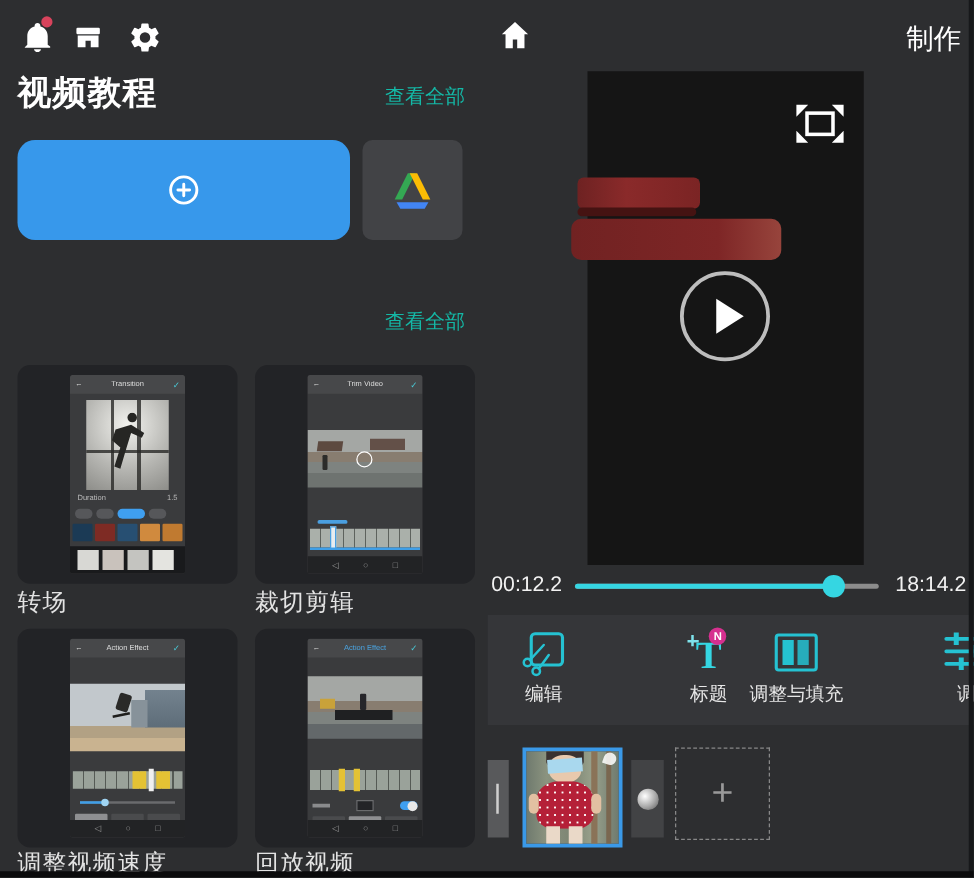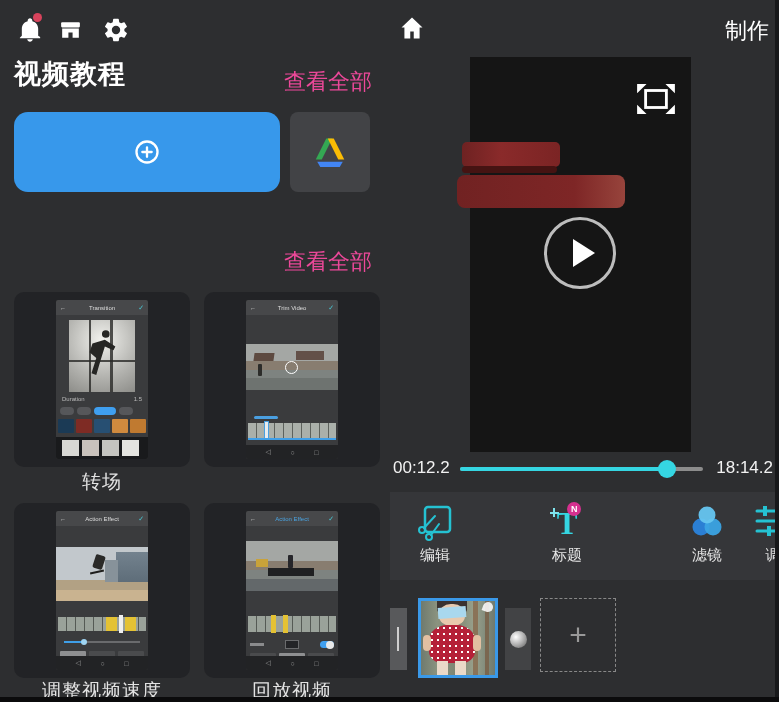--- a/index.html
+++ b/index.html
@@ -6,29 +6,29 @@
   *{box-sizing:border-box;}
   .app{position:relative;width:779px;height:702px;background:#2d2e30;overflow:hidden;
        font-family:"Liberation Sans",sans-serif;color:#eee;}
   .abs{position:absolute;}
 
   
   .left-panel{position:absolute;left:0;top:0;width:390px;height:702px;}
   .hicon{position:absolute;top:16px;width:28px;height:28px;}
   .bell-dot{position:absolute;left:33px;top:13px;width:9px;height:9px;border-radius:50%;background:#d8435c;}
   .sec-title{position:absolute;left:14px;font-size:27px;font-weight:bold;color:#fff;letter-spacing:1px;}
-  .view-all{position:absolute;right:18px;font-size:22px;color:#ec4899;cursor:pointer;}
+  .view-all{position:absolute;right:18px;font-size:16px;color:#14b8a6;cursor:pointer;}
   .new-proj{position:absolute;left:14px;top:112px;width:266px;height:80px;border-radius:14px;
             background:#3798eb;display:flex;align-items:center;justify-content:center;gap:12px;cursor:pointer;}
   .new-proj-label{font-size:24px;color:#fff;letter-spacing:2px;}
   .drive-btn{position:absolute;left:290px;top:112px;width:80px;height:80px;border-radius:8px;
              background:#424346;display:flex;align-items:center;justify-content:center;cursor:pointer;}
 
   .tut-card{position:absolute;width:176px;height:175px;background:#222326;border-radius:10px;cursor:pointer;}
-  .tut-label{position:absolute;width:176px;text-align:center;font-size:19px;color:#e3e3e3;letter-spacing:1px;}
+  .tut-label{position:absolute;width:176px;font-size:19px;color:#e3e3e3;letter-spacing:1px;}
   .mini{position:relative;width:92px;height:159px;margin:8px auto 0;background:#3a3b3d;border-radius:2px;overflow:hidden;}
   .mini-head{position:absolute;left:0;top:0;width:100%;height:15px;background:rgba(255,255,255,.07);
              display:flex;align-items:center;justify-content:space-between;padding:0 4px;font-size:6px;color:#ddd;}
   .mh-title{flex:1;text-align:center;white-space:nowrap;overflow:hidden;}
   .mh-title.blue{color:#4aa3e0;}
   .mh-check{color:#49c7d4;font-size:7px;}
   .mini-nav{position:absolute;bottom:0;left:0;width:100%;height:14px;background:#222325;
             display:flex;justify-content:space-evenly;align-items:center;font-size:7px;color:#9a9a9a;}
 
   
@@ -256,20 +256,21 @@
           <div class="c2-mark"></div>
           <div class="c2-underline"></div>
         </div>
         <div class="mini-nav">
           <span>◁</span>
           <span>○</span>
           <span>□</span>
         </div>
       </div>
     </div>
+    <div class="tut-label" style="left:204px;top:469px">裁切剪辑</div>
 
     <div class="tut-card" style="left:14px;top:503px">
       <div class="mini">
         <div class="mini-head">
           <span>←</span>
           <span class="mh-title">Action Effect</span>
           <span class="mh-check">✓</span>
         </div>
         <div class="c3-photo">
           <div class="c3-bld"></div>
@@ -383,31 +384,31 @@
         <div class="tico" style="position:relative;display:inline-flex">
           <span style="position:relative;display:inline-block">
             <span class="t-glyph">T</span>
             <span class="spark"></span>
             <span class="t-badge">N</span>
           </span>
         </div>
         <div class="tlabel">标题</div>
       </div>
 
-
-      <div class="tool" style="left:289px;width:56px">
+      <div class="tool" style="left:205px;width:84px">
         <div class="tico">
-          <svg width="40" height="40" viewBox="0 0 40 40">
-            <circle cx="14" cy="25" r="8.5" fill="#2b7fd4"></circle>
-            <circle cx="26" cy="25" r="8.5" fill="#3ba4e4" opacity="0.95"></circle>
-            <circle cx="20" cy="13" r="8.5" fill="#66c6f0" opacity="0.95"></circle>
+          <svg width="40" height="38" viewBox="0 0 40 38">
+            <rect x="4" y="4" width="32" height="28" rx="2" fill="none" stroke="#25c2d2" stroke-width="2.5"></rect>
+            <rect x="9" y="8" width="9" height="20" fill="#25c2d2"></rect>
+            <rect x="21" y="8" width="9" height="20" fill="#25c2d2" opacity="0.85"></rect>
           </svg>
         </div>
-        <div class="tlabel">滤镜</div>
-      </div>
+        <div class="tlabel">调整与填充</div>
+      </div>
+
 
       <div class="tool" style="left:353px;width:60px">
         <div class="tico">
           <svg width="40" height="40" viewBox="0 0 40 40">
             <path d="M4 9h30M4 19h30M4 29h30" stroke="#25c2d2" stroke-width="3" stroke-linecap="round"></path>
             <rect x="10" y="4" width="4" height="10" fill="#25c2d2"></rect>
             <rect x="24" y="14" width="4" height="10" fill="#25c2d2"></rect>
             <rect x="14" y="24" width="4" height="10" fill="#25c2d2"></rect>
           </svg>
         </div>

